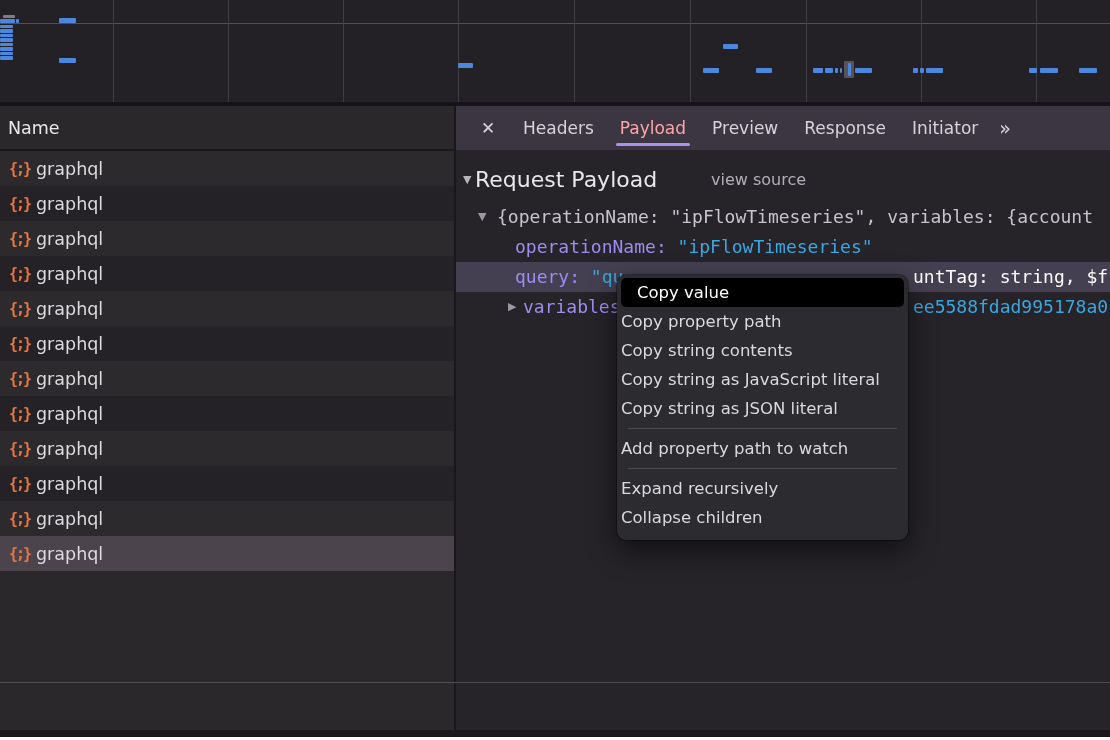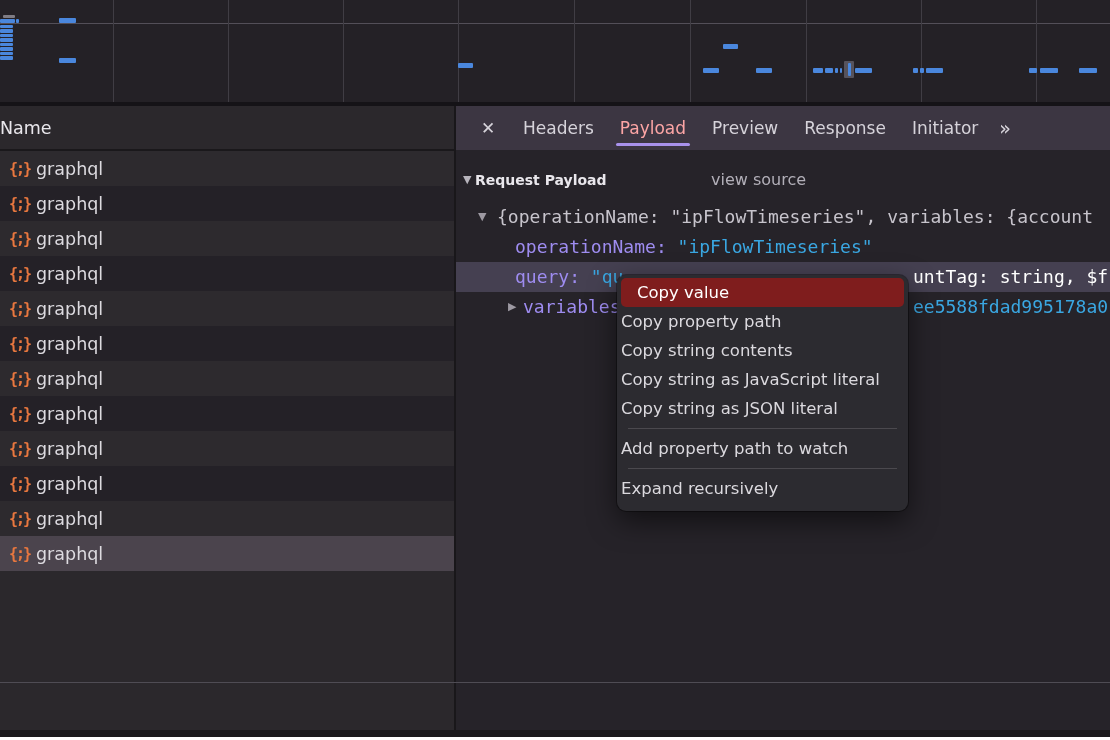--- a/index.html
+++ b/index.html
@@ -17,21 +17,21 @@
   .ov-hline { position:absolute; left:0; top:23px; width:1110px; height:1px; background:#534f58; }
   .ov-bar   { position:absolute; border-radius:1px; }
   .ov-bar.blue { background:#4a87dd; }
   .ov-bar.gray { background:#7f7c84; }
   .ov-highlight { position:absolute; left:844px; top:61px; width:10px; height:17px;
                   background:#56535d; border-radius:1px; }
 
   
   .left-pane { position:absolute; left:0; top:106px; width:454px; height:631px; background:#2b282c; }
   .list-header { height:43px; border-bottom:2px solid #1a181b; display:flex; align-items:center;
-                 padding-left:0; color:#e9e7ec; font-size:17.5px; background:#2b282c; }
+                 padding-left:8px; color:#e9e7ec; font-size:17.5px; background:#2b282c; }
   .rows { position:absolute; left:0; top:45px; width:454px; }
   .row { height:35px; display:flex; align-items:center; }
   .row.odd  { background:#2d2a2e; }
   .row.even { background:#242127; }
   .row.selected { background:#4b444d; }
   .row .json-icon { margin-left:9px; width:24px; color:#e8773f; font-weight:bold;
                     font-family:"DejaVu Sans Mono",monospace; font-size:15px; letter-spacing:-2px; }
   .row .row-label { color:#dddbe0; font-size:17.5px; margin-left:3px; }
 
   .v-divider { position:absolute; left:454px; top:106px; width:2px; height:631px; background:#19171a; }
@@ -46,21 +46,21 @@
   .tab { position:relative; display:flex; align-items:center; padding:0 13px; height:100%;
          color:#d6d3da; font-size:17px; }
   .tab.active { color:#fca5a5; }
   .tab.active .tab-underline { position:absolute; left:9px; right:9px; bottom:4px; height:3px;
          background:#a992ec; border-radius:2px; }
   .more-tabs { margin-left:8px; color:#d6d3da; font-size:19px; letter-spacing:-2px; }
 
   .payload { position:absolute; left:0; top:44px; width:654px; height:587px; background:#262329; overflow:hidden; }
   .section-header { position:relative; margin-top:14px; height:32px; line-height:32px; white-space:nowrap; }
   .tri { position:absolute; left:7px; color:#b7b4bc; font-size:11px; }
-  .sec-title { position:absolute; left:19px; color:#e9e7ec; font-weight:bold; font-size:14px; }
+  .sec-title { position:absolute; left:19px; color:#e9e7ec; font-weight:normal; font-size:22px; }
   .view-source { position:absolute; left:255px; color:#b2afb8; font-size:16px; }
 
   .tree { margin-top:6px; font-family:"DejaVu Sans Mono","Liberation Mono",monospace; font-size:18px; }
   .tline { position:relative; height:30px; line-height:30px; white-space:nowrap; }
   .tri2 { position:absolute; font-size:11px; color:#9d99a2;
           font-family:"DejaVu Sans","Liberation Sans",sans-serif; }
   .l1 { padding-left:41px; }
   .l1 .tri2 { left:22px; }
   .l2, .l3 { padding-left:59px; }
   .l4 { padding-left:67px; }
@@ -71,21 +71,21 @@
   .l3.hl { background:#454051; }
   .frag { position:absolute; left:457px; top:0; line-height:30px; }
   .frag.light { color:#ffffff; }
 
   
   .context-menu { position:absolute; left:617px; top:275px; width:291px;
                   background:#2c2b30; border-radius:9px; padding:3px 0 8px 0;
                   box-shadow:0 10px 28px rgba(0,0,0,.55), 0 0 0 1px rgba(0,0,0,.35);
                   font-size:16.5px; color:#dbd9de; }
   .menu-item { height:29px; line-height:29px; padding-left:4px; white-space:nowrap; }
-  .menu-item.active { background:#7f1d1d; color:#ffffff; margin:0 4px; padding-left:16px; border-radius:5px; }
+  .menu-item.active { background:#000000; color:#ffffff; margin:0 4px; padding-left:16px; border-radius:5px; }
   .menu-sep { height:1px; background:#4b494e; margin:5px 11px; }
 </style>
 </head>
 <body>
 
 <div class="app">
 
   <div class="overview" id="overview">
     <div class="ov-hline"></div>
     <div class="ov-highlight" style="left: 844px; top: 61px; width: 10px; height: 17px;"></div>
@@ -243,15 +243,16 @@
   <div class="context-menu" id="ctxMenu">
       <div class="menu-item active">Copy value</div>
       <div class="menu-item">Copy property path</div>
       <div class="menu-item">Copy string contents</div>
       <div class="menu-item">Copy string as JavaScript literal</div>
       <div class="menu-item">Copy string as JSON literal</div>
       <div class="menu-sep"></div>
       <div class="menu-item">Add property path to watch</div>
       <div class="menu-sep"></div>
       <div class="menu-item">Expand recursively</div>
+      <div class="menu-item">Collapse children</div>
     </div>
 
 </div>
 
 </body></html>

